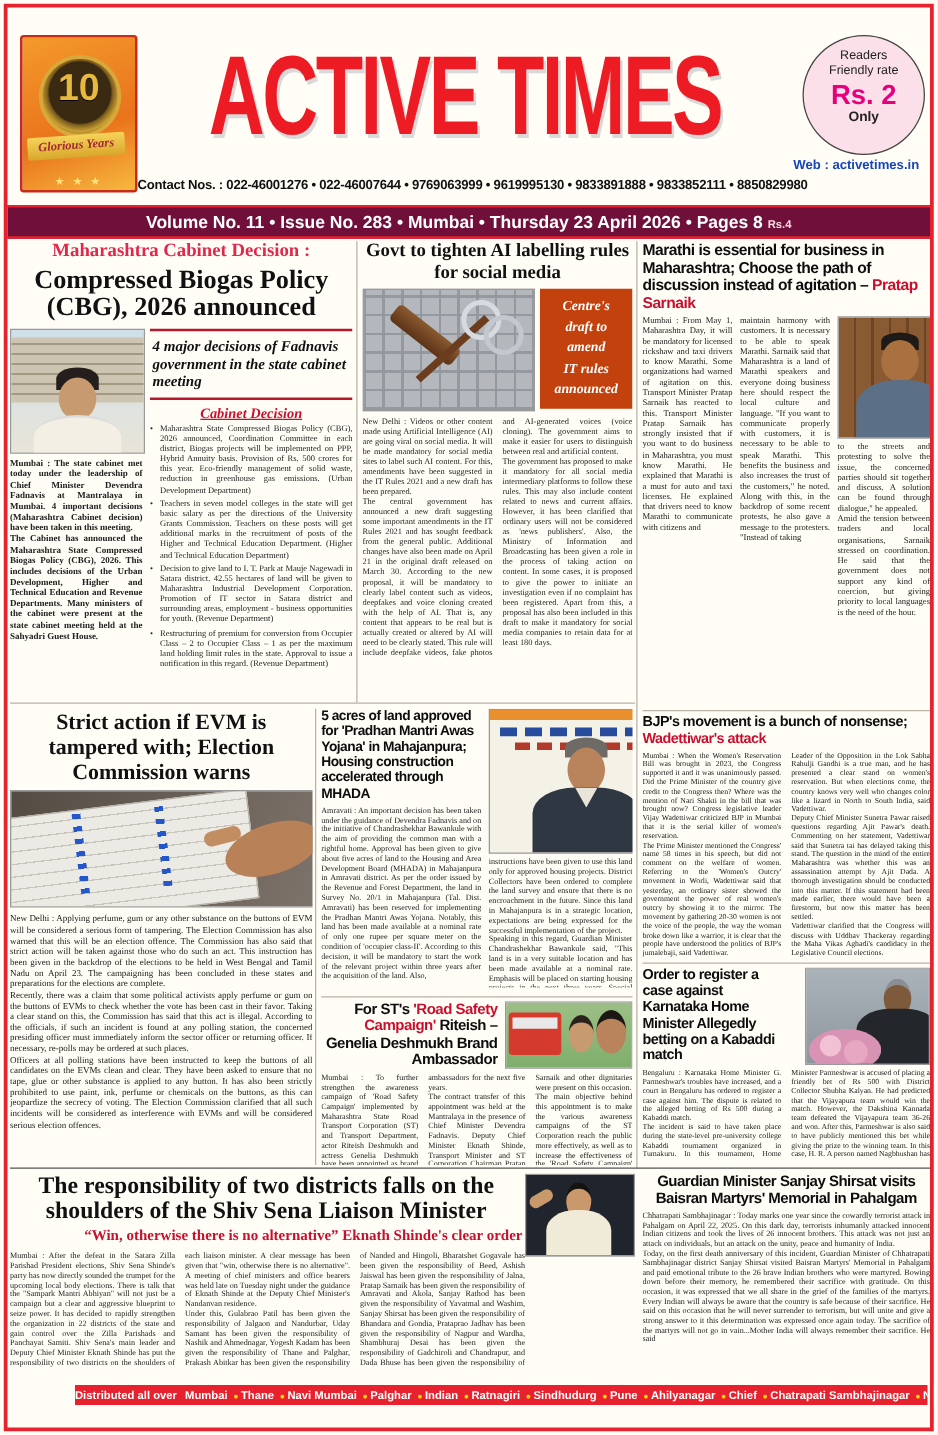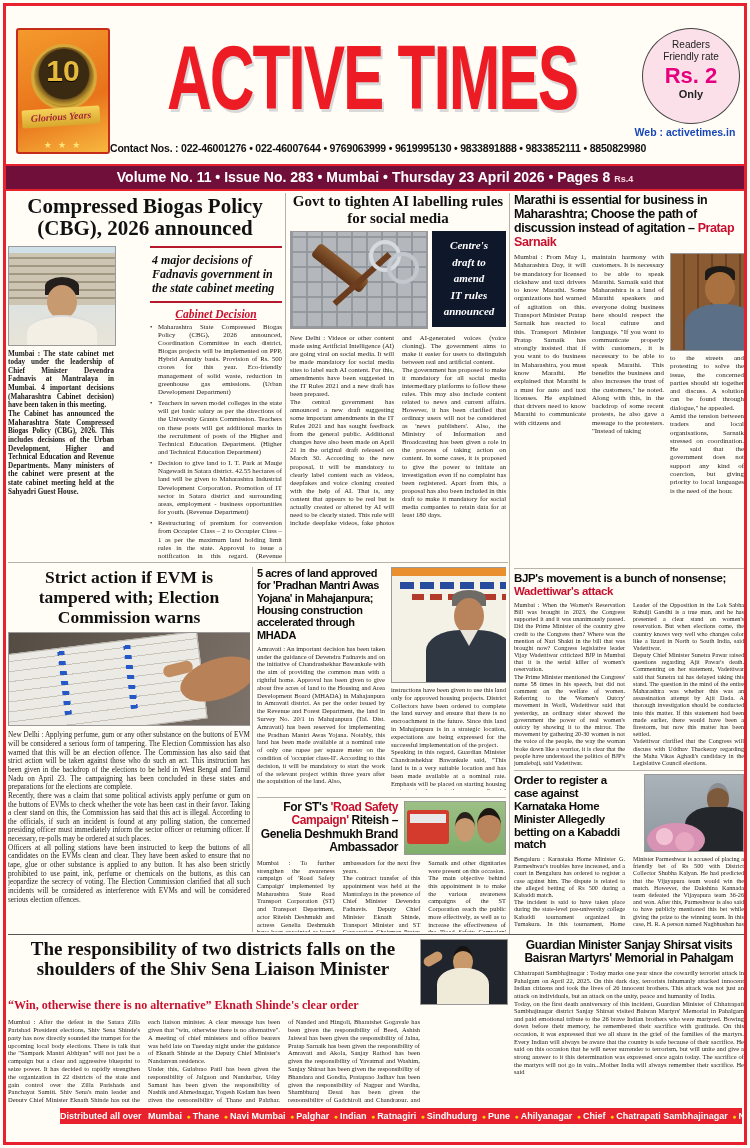--- a/index.html
+++ b/index.html
@@ -64,21 +64,21 @@
   .ph-fadnavis .hr{left:36px;top:30px;width:34px;height:18px;border-radius:50% 50% 0 0;background:#241f1c;}
   .ph-fadnavis .hd{left:38px;top:38px;width:30px;height:34px;border-radius:50%;background:#c89a6f;}
   .ph-fadnavis .ts{left:18px;top:68px;width:70px;height:32px;border-radius:50% 50% 0 0;background:#f3efe4;border-top:2px solid #ddd;}
   .ph-ai{flex:1;height:96px;background:
       repeating-linear-gradient(90deg,rgba(145,150,156,.9) 0 2px,transparent 2px 15px),
       repeating-linear-gradient(0deg,rgba(145,150,156,.9) 0 2px,transparent 2px 15px),#b4b8bd;}
   .ph-ai .gavelhead{left:18px;top:28px;width:62px;height:16px;border-radius:4px;background:linear-gradient(#8a5a30,#5d3317);transform:rotate(38deg);}
   .ph-ai .gavelhandle{left:34px;top:44px;width:74px;height:6px;background:#6b3d1e;transform:rotate(-42deg);}
   .ph-ai .cuff1{right:26px;top:8px;width:24px;height:24px;border:4px solid #d7dbe0;border-radius:50%;}
   .ph-ai .cuff2{right:8px;top:20px;width:24px;height:24px;border:4px solid #c3c8cе;border:4px solid #c3c8ce;border-radius:50%;}
-  .redbox{width:74px;height:96px;background:#0f172a;color:#fff;text-align:center;
+  .redbox{width:74px;height:96px;background:#c2410c;color:#fff;text-align:center;
         font:italic bold 11px "Liberation Serif",serif;line-height:1.5;white-space:pre-line;padding-top:6px;box-sizing:border-box;}
   .ph-sarnaik{width:100px;height:96px;background:repeating-linear-gradient(90deg,#8a5a33 0 12px,#6f4424 12px 14px);}
   .ph-sarnaik .hd{left:34px;top:18px;width:30px;height:34px;border-radius:50%;background:#a9713f;}
   .ph-sarnaik .hr{left:34px;top:12px;width:30px;height:14px;border-radius:50% 50% 0 0;background:#1d1a18;}
   .ph-sarnaik .ts{left:14px;top:50px;width:72px;height:46px;border-radius:45% 45% 0 0;background:#5b6f86;}
   .ph-evm{width:100%;height:92px;background:linear-gradient(110deg,#544b43,#7d736a);}
   .ph-evm .machine{left:-8px;top:10px;width:200px;height:86px;background:#eceae4;border:1px solid #b5b1a8;transform:rotate(-7deg);
       background-image:repeating-linear-gradient(0deg,transparent 0 9px,#c9c5ba 9px 10px);}
   .ph-evm .dots1{left:52px;top:16px;width:7px;height:66px;transform:rotate(-7deg);
       background:repeating-linear-gradient(0deg,#2458c8 0 4px,transparent 4px 10px);}
@@ -135,33 +135,34 @@
     <div class="b3">Only</div>
   </div>
   <div class="abs weblink">Web : activetimes.in</div>
   <div class="abs contacts">Contact Nos. : 022-46001276 • 022-46007644 • 9769063999 • 9619995130 • 9833891888 • 9833852111 • 8850829980</div>
   <div class="abs volbar">
     <span>Volume  No. 11  •  Issue  No. 283 •  Mumbai  •  Thursday 23 April 2026  •  Pages  8</span>
     <span class="rs">Rs.4</span>
   </div>
 
   <div class="box" style="left:8px;top:193px;width:274px;height:367px;">
+    <div class="kicker">Maharashtra Cabinet Decision :</div>
     <div class="h-serif-xl" style="margin-top:2px;">Compressed Biogas Policy (CBG), 2026 announced</div>
     <div style="display:flex;margin-top:6px;gap:6px;">
       <div style="width:106px;flex:none;">
         <div class="ph ph-fadnavis">
           <div class="bld"></div>
           <div class="hr"></div>
             <div class="hd"></div>
             <div class="ts"></div>
         </div>
         <div class="bt bold jt" style="margin-top:4px;font-size:7.2px;">Mumbai : The state cabinet met today under the leadership of Chief Minister Devendra Fadnavis at Mantralaya in Mumbai. 4 important decisions (Maharashtra Cabinet decision) have been taken in this meeting.
 The Cabinet has announced the Maharashtra State Compressed Biogas Policy (CBG), 2026. This includes decisions of the Urban Development, Higher and Technical Education and Revenue Departments. Many ministers of the cabinet were present at the state cabinet meeting held at the Sahyadri Guest House.</div>
       </div>
-      <div style="flex:1;min-width:0;margin-left:30px;">
+      <div style="flex:1;min-width:0;">
         <div class="deck">4 major decisions of Fadnavis government in the state cabinet meeting</div>
         <div class="seclabel">Cabinet Decision</div>
         <div class="bt bullets" style="font-size:6.8px;">
           <div>Maharashtra State Compressed Biogas Policy (CBG), 2026 announced, Coordination Committee in each district, Biogas projects will be implemented on PPP, Hybrid Annuity basis. Provision of Rs. 500 crores for this year. Eco-friendly management of solid waste, reduction in greenhouse gas emissions. (Urban Development Department)</div>
           <div>Teachers in seven model colleges in the state will get basic salary as per the directions of the University Grants Commission. Teachers on these posts will get additional marks in the recruitment of posts of the Higher and Technical Education Department. (Higher and Technical Education Department)</div>
           <div>Decision to give land to I. T. Park at Mauje Nagewadi in Satara district. 42.55 hectares of land will be given to Maharashtra Industrial Development Corporation. Promotion of IT sector in Satara district and surrounding areas, employment - business opportunities for youth. (Revenue Department)</div>
           <div>Restructuring of premium for conversion from Occupier Class – 2 to Occupier Class – 1 as per the maximum land holding limit rules in the state. Approval to issue a notification in this regard. (Revenue Department)</div>
         </div>
       </div>
     </div>
@@ -301,21 +302,21 @@
   <div class="hline dark" style="left:8px;top:934px;width:736px;"></div>
 
   <div class="box" style="left:8px;top:939px;width:500px;height:163px;">
     <div class="ph ph-shinde" style="position:absolute;right:0;top:0;">
       <div class="hd"></div>
         <div class="ts"></div>
         <div class="arm"></div>
     </div>
     <div style="width:410px;">
       <div class="h-serif-xl" style="font-size:19px;">The responsibility of two districts falls on the shoulders of the Shiv Sena Liaison Minister</div>
-      <div style="text-align:left;font:bold 12px 'Liberation Serif',serif;color:#c8102e;margin-top:19px;">“Win, otherwise there is no alternative” Eknath Shinde's clear order</div>
+      <div style="text-align:right;font:bold 12px 'Liberation Serif',serif;color:#c8102e;margin-top:2px;">“Win, otherwise there is no alternative” Eknath Shinde's clear order</div>
     </div>
     <div class="bt jt cols3" style="width:412px;margin-top:5px;font-size:6.5px;height:100px;overflow:hidden;">Mumbai : After the defeat in the Satara Zilla Parishad President elections, Shiv Sena Shinde's party has now directly sounded the trumpet for the upcoming local body elections. There is talk that the "Sampark Mantri Abhiyan" will not just be a campaign but a clear and aggressive blueprint to seize power. It has decided to rapidly strengthen the organization in 22 districts of the state and gain control over the Zilla Parishads and Panchayat Samiti. Shiv Sena's main leader and Deputy Chief Minister Eknath Shinde has put the responsibility of two districts on the shoulders of each liaison minister. A clear message has been given that "win, otherwise there is no alternative". A meeting of chief ministers and office bearers was held late on Tuesday night under the guidance of Eknath Shinde at the Deputy Chief Minister's Nandanvan residence.
 Under this, Gulabrao Patil has been given the responsibility of Jalgaon and Nandurbar, Uday Samant has been given the responsibility of Nashik and Ahmednagar, Yogesh Kadam has been given the responsibility of Thane and Palghar, Prakash Abitkar has been given the responsibility of Nanded and Hingoli, Bharatshet Gogavale has been given the responsibility of Beed, Ashish Jaiswal has been given the responsibility of Jalna, Pratap Sarnaik has been given the responsibility of Amravati and Akola, Sanjay Rathod has been given the responsibility of Yavatmal and Washim, Sanjay Shirsat has been given the responsibility of Bhandara and Gondia, Prataprao Jadhav has been given the responsibility of Nagpur and Wardha, Shambhuraj Desai has been given the responsibility of Gadchiroli and Chandrapur, and Dada Bhuse has been given the responsibility of Dhule and Buldhana districts. The ultimate goal has been set to win maximum number of Zilla Parishad groups and Panchayat Samiti groups in these 22 districts and hoist the saffron flag on the posts of Zilla Parishad President and Panchayat Samiti Chairperson.</div>
   </div>
 
   <div class="box" style="left:514px;top:939px;width:230px;height:163px;">
     <div class="h-cond" style="font-size:12px;text-align:center;">Guardian Minister Sanjay Shirsat visits Baisran Martyrs' Memorial in Pahalgam</div>
     <div class="bt jt" style="margin-top:3px;font-size:6.5px;line-height:1.18;height:128px;overflow:hidden;">Chhatrapati Sambhajinagar : Today marks one year since the cowardly terrorist attack in Pahalgam on April 22, 2025. On this dark day, terrorists inhumanly attacked innocent Indian citizens and took the lives of 26 innocent brothers. This attack was not just an attack on individuals, but an attack on the unity, peace and humanity of India.
 Today, on the first death anniversary of this incident, Guardian Minister of Chhatrapati Sambhajinagar district Sanjay Shirsat visited Baisran Martyrs' Memorial in Pahalgam and paid emotional tribute to the 26 brave Indian brothers who were martyred. Bowing down before their memory, he remembered their sacrifice with gratitude. On this occasion, it was expressed that we all share in the grief of the families of the martyrs. Every Indian will always be aware that the country is safe because of their sacrifice. He said on this occasion that he will never surrender to terrorism, but will unite and give a strong answer to it this determination was expressed once again today. The sacrifice of the martyrs will not go in vain...Mother India will always remember their sacrifice. He said</div>
   </div>

